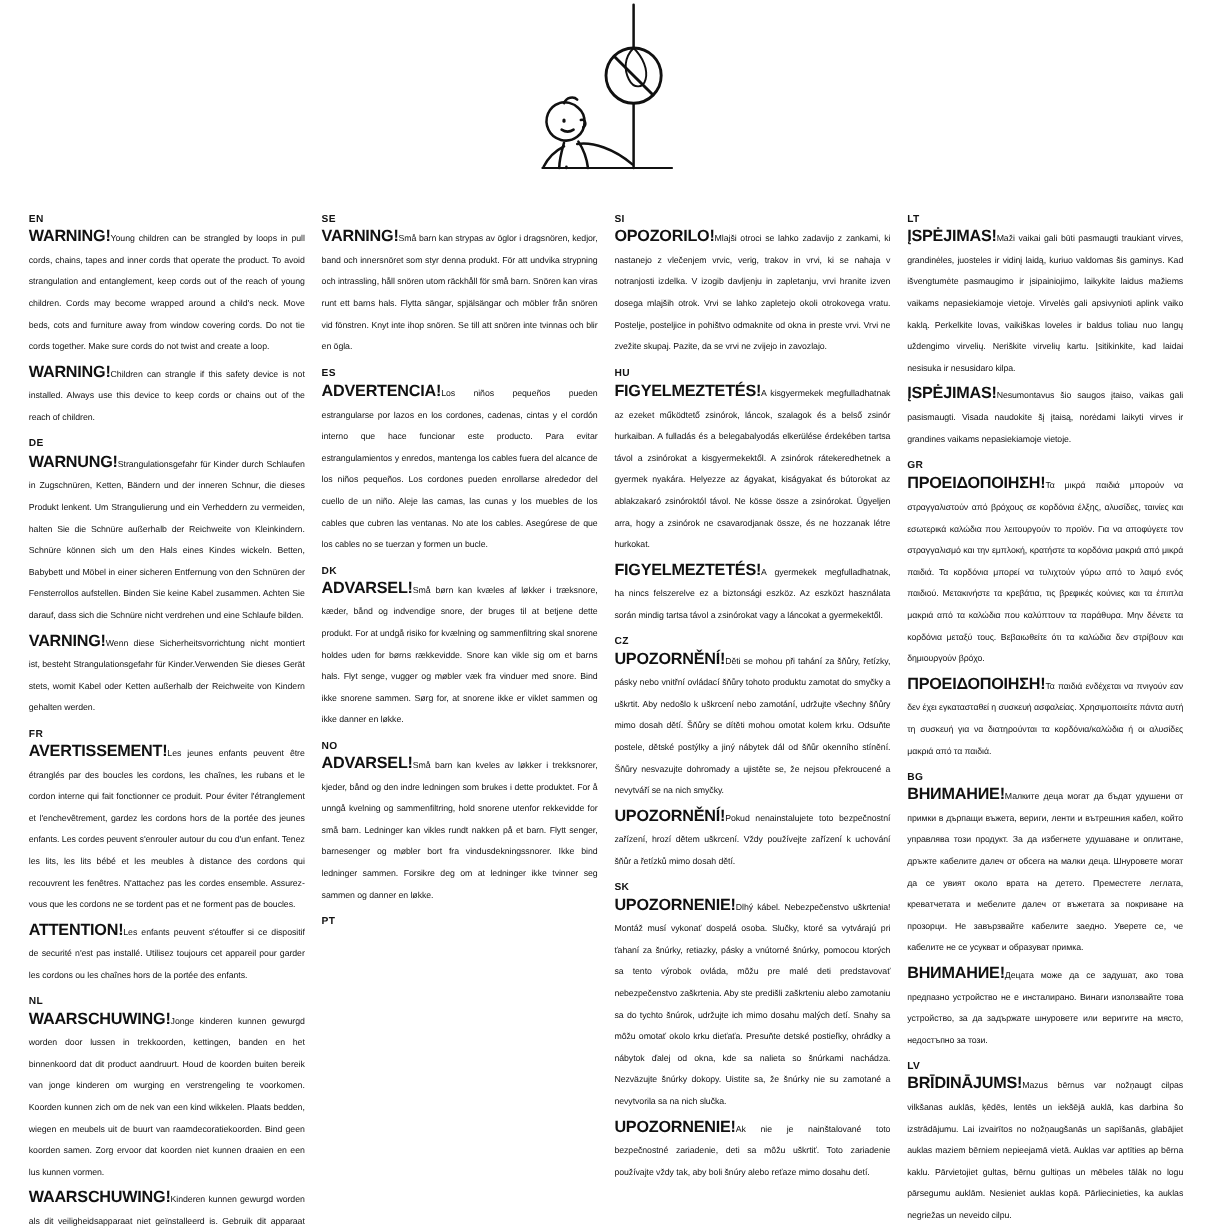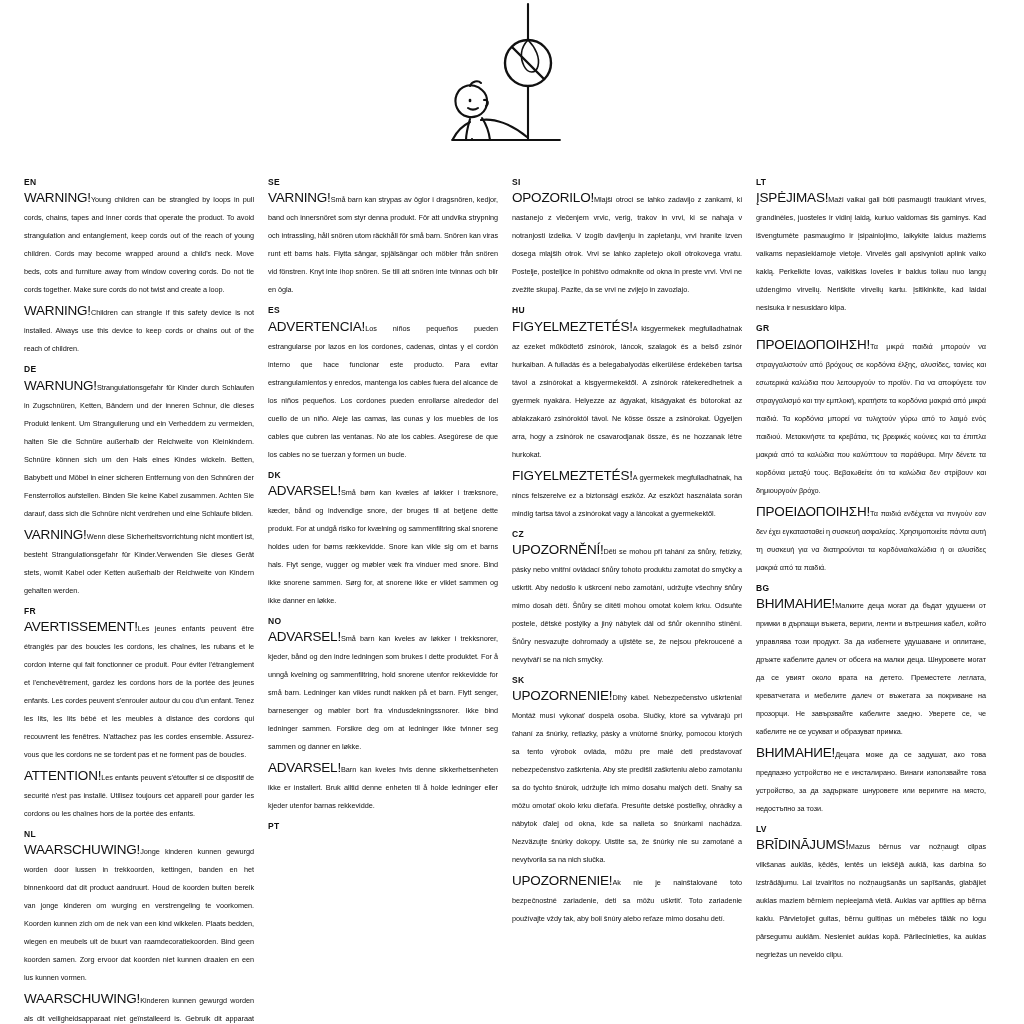--- a/index.html
+++ b/index.html
@@ -49,21 +49,21 @@
   }
   .lang-code {
     font-size: 8.5px;
     font-weight: bold;
     letter-spacing: 0.3px;
     line-height: 1.1;
     margin-bottom: 1px;
   }
   .warn-title {
     font-size: 13.5px;
-    font-weight: normal;
+    font-weight: bold;
     line-height: 1.08;
     letter-spacing: -0.2px;
     display: inline;
   }
   .warn-body {
     font-size: 7.3px;
     line-height: 1.25;
     display: inline;
     letter-spacing: -0.05px;
   }
@@ -175,23 +175,20 @@
       <div class="lang-code">DK</div>
       <div class="para">
         <span class="warn-title">ADVARSEL!</span><span class="warn-body">Små børn kan kvæles af løkker i træksnore, kæder, bånd og indvendige snore, der bruges til at betjene dette produkt. For at undgå risiko for kvælning og sammenfiltring skal snorene holdes uden for børns rækkevidde. Snore kan vikle sig om et barns hals. Flyt senge, vugger og møbler væk fra vinduer med snore. Bind ikke snorene sammen. Sørg for, at snorene ikke er viklet sammen og ikke danner en løkke.</span>
       </div>
     </div>
     <div class="lang-block">
       <div class="lang-code">NO</div>
       <div class="para">
         <span class="warn-title">ADVARSEL!</span><span class="warn-body">Små barn kan kveles av løkker i trekksnorer, kjeder, bånd og den indre ledningen som brukes i dette produktet. For å unngå kvelning og sammenfiltring, hold snorene utenfor rekkevidde for små barn. Ledninger kan vikles rundt nakken på et barn. Flytt senger, barnesenger og møbler bort fra vindusdekningssnorer. Ikke bind ledninger sammen. Forsikre deg om at ledninger ikke tvinner seg sammen og danner en løkke.</span>
       </div>
-      <div class="para">
-        <span class="warn-title">ADVARSEL!</span><span class="warn-body">Barn kan kveles hvis denne sikkerhetsenheten ikke er installert. Bruk alltid denne enheten til å holde ledninger eller kjeder utenfor barnas rekkevidde.</span>
-      </div>
     </div>
     <div class="lang-block">
       <div class="lang-code">PT</div>
 
     </div>
 
   </div>
 
   <div class="column">
     <div class="lang-block">
@@ -207,39 +204,45 @@
       </div>
       <div class="para">
         <span class="warn-title">FIGYELMEZTETÉS!</span><span class="warn-body">A gyermekek megfulladhatnak, ha nincs felszerelve ez a biztonsági eszköz. Az eszközt használata során mindig tartsa távol a zsinórokat vagy a láncokat a gyermekektől.</span>
       </div>
     </div>
     <div class="lang-block">
       <div class="lang-code">CZ</div>
       <div class="para">
         <span class="warn-title">UPOZORNĚNÍ!</span><span class="warn-body">Děti se mohou při tahání za šňůry, řetízky, pásky nebo vnitřní ovládací šňůry tohoto produktu zamotat do smyčky a uškrtit. Aby nedošlo k uškrcení nebo zamotání, udržujte všechny šňůry mimo dosah dětí. Šňůry se dítěti mohou omotat kolem krku. Odsuňte postele, dětské postýlky a jiný nábytek dál od šňůr okenního stínění. Šňůry nesvazujte dohromady a ujistěte se, že nejsou překroucené a nevytváří se na nich smyčky.</span>
       </div>
+      <div class="para">
+        <span class="warn-title">UPOZORNĚNÍ!</span><span class="warn-body">Pokud nenainstalujete toto bezpečnostní zařízení, hrozí dětem uškrcení. Vždy používejte zařízení k uchování šňůr a řetízků mimo dosah dětí.</span>
+      </div>
     </div>
     <div class="lang-block">
       <div class="lang-code">SK</div>
       <div class="para">
         <span class="warn-title">UPOZORNENIE!</span><span class="warn-body">Dlhý kábel. Nebezpečenstvo uškrtenia! Montáž musí vykonať dospelá osoba. Slučky, ktoré sa vytvárajú pri ťahaní za šnúrky, retiazky, pásky a vnútorné šnúrky, pomocou ktorých sa tento výrobok ovláda, môžu pre malé deti predstavovať nebezpečenstvo zaškrtenia. Aby ste predišli zaškrteniu alebo zamotaniu sa do tychto šnúrok, udržujte ich mimo dosahu malých detí. Snahy sa môžu omotať okolo krku dieťaťa. Presuňte detské postieľky, ohrádky a nábytok ďalej od okna, kde sa nalieta so šnúrkami nachádza. Nezväzujte šnúrky dokopy. Uistite sa, že šnúrky nie su zamotané a nevytvorila sa na nich slučka.</span>
       </div>
       <div class="para">
         <span class="warn-title">UPOZORNENIE!</span><span class="warn-body">Ak nie je nainštalované toto bezpečnostné zariadenie, deti sa môžu uškrtiť. Toto zariadenie používajte vždy tak, aby boli šnúry alebo reťaze mimo dosahu detí.</span>
       </div>
     </div>
 
   </div>
 
   <div class="column">
     <div class="lang-block">
       <div class="lang-code">LT</div>
       <div class="para">
         <span class="warn-title">ĮSPĖJIMAS!</span><span class="warn-body">Maži vaikai gali būti pasmaugti traukiant virves, grandinėles, juosteles ir vidinį laidą, kuriuo valdomas šis gaminys. Kad išvengtumėte pasmaugimo ir įsipainiojimo, laikykite laidus mažiems vaikams nepasiekiamoje vietoje. Virvelės gali apsivynioti aplink vaiko kaklą. Perkelkite lovas, vaikiškas loveles ir baldus toliau nuo langų uždengimo virvelių. Neriškite virvelių kartu. Įsitikinkite, kad laidai nesisuka ir nesusidaro kilpa.</span>
       </div>
+      <div class="para">
+        <span class="warn-title">ĮSPĖJIMAS!</span><span class="warn-body">Nesumontavus šio saugos įtaiso, vaikas gali pasismaugti. Visada naudokite šį įtaisą, norėdami laikyti virves ir grandines vaikams nepasiekiamoje vietoje.</span>
+      </div>
     </div>
     <div class="lang-block">
       <div class="lang-code">GR</div>
       <div class="para">
         <span class="warn-title">ΠΡΟΕΙΔΟΠΟΙΗΣΗ!</span><span class="warn-body">Τα μικρά παιδιά μπορούν να στραγγαλιστούν από βρόχους σε κορδόνια έλξης, αλυσίδες, ταινίες και εσωτερικά καλώδια που λειτουργούν το προϊόν. Για να αποφύγετε τον στραγγαλισμό και την εμπλοκή, κρατήστε τα κορδόνια μακριά από μικρά παιδιά. Τα κορδόνια μπορεί να τυλιχτούν γύρω από το λαιμό ενός παιδιού. Μετακινήστε τα κρεβάτια, τις βρεφικές κούνιες και τα έπιπλα μακριά από τα καλώδια που καλύπτουν τα παράθυρα. Μην δένετε τα κορδόνια μεταξύ τους. Βεβαιωθείτε ότι τα καλώδια δεν στρίβουν και δημιουργούν βρόχο.</span>
       </div>
       <div class="para">
         <span class="warn-title">ΠΡΟΕΙΔΟΠΟΙΗΣΗ!</span><span class="warn-body">Τα παιδιά ενδέχεται να πνιγούν εαν δεν έχει εγκατασταθεί η συσκευή ασφαλείας. Χρησιμοποιείτε πάντα αυτή τη συσκευή για να διατηρούνται τα κορδόνια/καλώδια ή οι αλυσίδες μακριά από τα παιδιά.</span>
       </div>
     </div>

